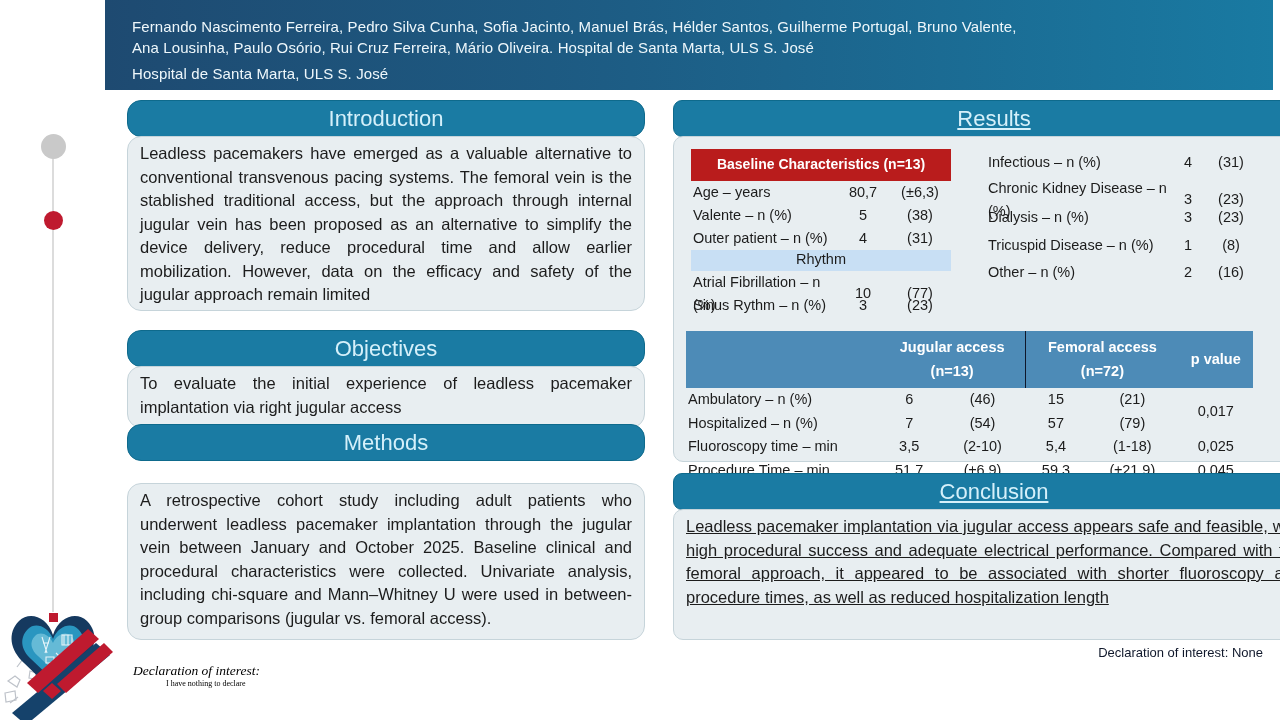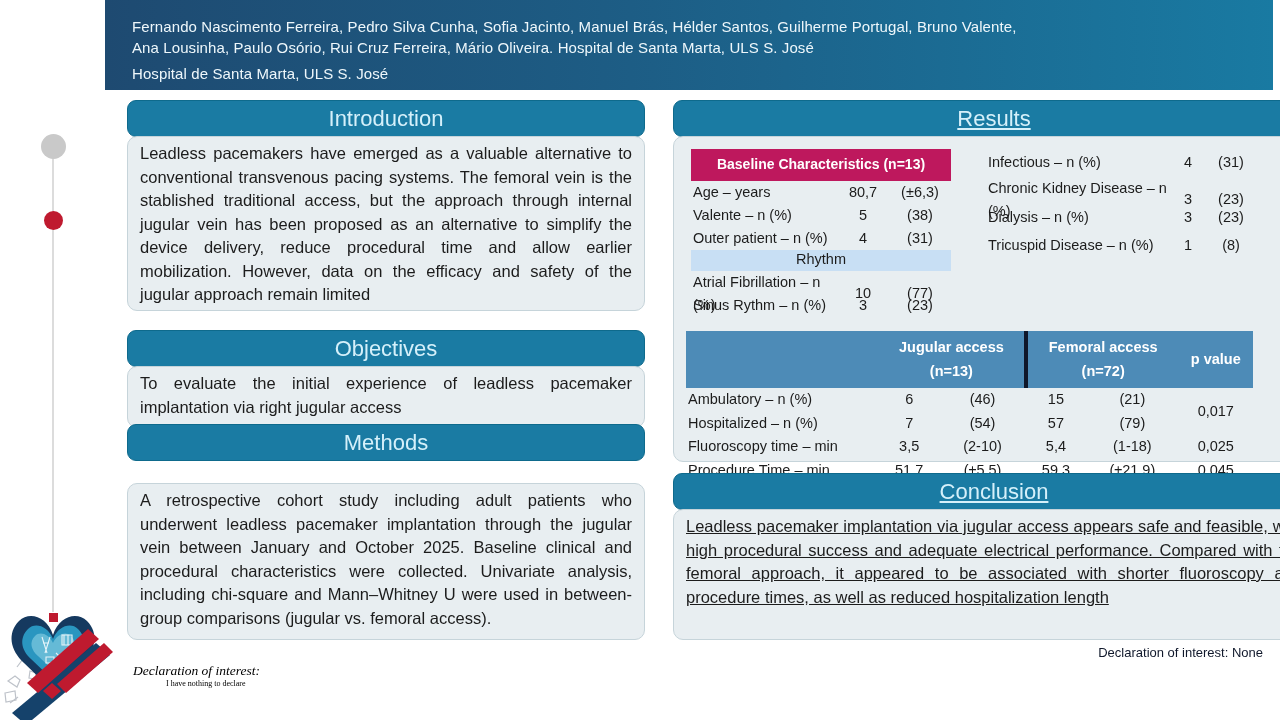--- a/index.html
+++ b/index.html
@@ -31,45 +31,45 @@
   .sec-head{
     height:37px;background:#1a7ba3;border:1px solid #0e6a8c;border-radius:9px;
     display:flex;align-items:center;justify-content:center;
     color:#d5f0fa;font-size:22px;box-sizing:border-box;
   }
   .box{
     background:#e8eef1;border:1px solid #c6d4da;border-radius:10px;
     box-sizing:border-box;padding:5px 12px;
     font-size:16.5px;line-height:23.5px;text-align:justify;color:#1c1c1c;
   }
-  .lcol{left:127px;width:518px;}
+  .lcol{left:127px;width:518px;border-radius:14px;}
   .rcol{left:673px;width:642px;text-decoration:underline;}
 
   
   .t-head{
-    background:#be185d;color:#ffffff;font-weight:700;text-align:center;
+    background:#b91c1c;color:#ffffff;font-weight:700;text-align:center;
     font-size:14px;padding:4px 0;
   }
   .t-row{display:grid;align-items:center;font-size:14.5px;}
   .t-row .lbl{text-align:left;padding-left:2px;}
   .t-row .val,.t-row .rng{text-align:center;}
   .baseline-t .t-row{grid-template-columns:1fr 52px 62px;height:23px;}
   .motive-t .t-row{grid-template-columns:1fr 36px 50px;height:27.5px;}
   .t-sub{
     background:#c8dff4;text-align:center;font-size:14.5px;height:21px;
     display:flex;align-items:center;justify-content:center;color:#1c1c1c;
   }
 
   
   table.cmp{border-collapse:collapse;width:567px;table-layout:fixed;font-size:14.5px;}
   table.cmp th{
     background:#4d8bb7;color:#ffffff;font-weight:700;text-align:center;
     padding:5px 0;font-size:14.5px;
   }
-  table.cmp th.gap{border-left:4px solid #0f172a;}
+  table.cmp th.gap{border-left:1px solid #0f172a;}
   table.cmp td{padding:0 2px;height:20px;text-align:center;vertical-align:middle;}
   table.cmp td.lbl{text-align:left;}
   table.cmp td.pv{text-align:center;}
 
   
   .decl-left-title{font-family:"Liberation Serif","DejaVu Serif",serif;font-size:13.5px;color:#000;font-style:italic;}
   .decl-left-body{font-family:"Liberation Serif","DejaVu Serif",serif;font-size:8px;color:#000;margin-left:33px;}
   .decl-right{font-size:13px;color:#10182b;text-align:right;}
 </style>
 </head>
@@ -151,20 +151,25 @@
       </div>
       <div class="t-row">
         <span class="lbl">Dialysis – n (%)</span>
         <span class="val">3</span>
         <span class="rng">(23)</span>
       </div>
       <div class="t-row">
         <span class="lbl">Tricuspid Disease – n (%)</span>
         <span class="val">1</span>
         <span class="rng">(8)</span>
+      </div>
+      <div class="t-row">
+        <span class="lbl">Other – n (%)</span>
+        <span class="val">2</span>
+        <span class="rng">(16)</span>
       </div>
     </div>
 
     <table class="cmp abs" style="left:12px;top:194px;">
       <colgroup>
         <col style="width:192px">
           <col style="width:60px">
           <col style="width:86px">
         <col style="width:60px">
           <col style="width:92px">
@@ -198,21 +203,21 @@
           <td class="lbl">Fluoroscopy time – min</td>
           <td>3,5</td>
           <td>(2-10)</td>
           <td>5,4</td>
           <td>(1-18)</td>
           <td class="pv">0,025</td>
         </tr>
         <tr>
           <td class="lbl">Procedure Time – min</td>
           <td>51,7</td>
-          <td>(±5,5)</td>
+          <td>(±6,9)</td>
           <td>59,3</td>
           <td>(±21,9)</td>
           <td class="pv">0,045</td>
         </tr>
         <tr>
           <td class="lbl">Hospitalization length – days</td>
           <td>1</td>
           <td>(1-6)</td>
           <td>1</td>
           <td>(1-79)</td>

